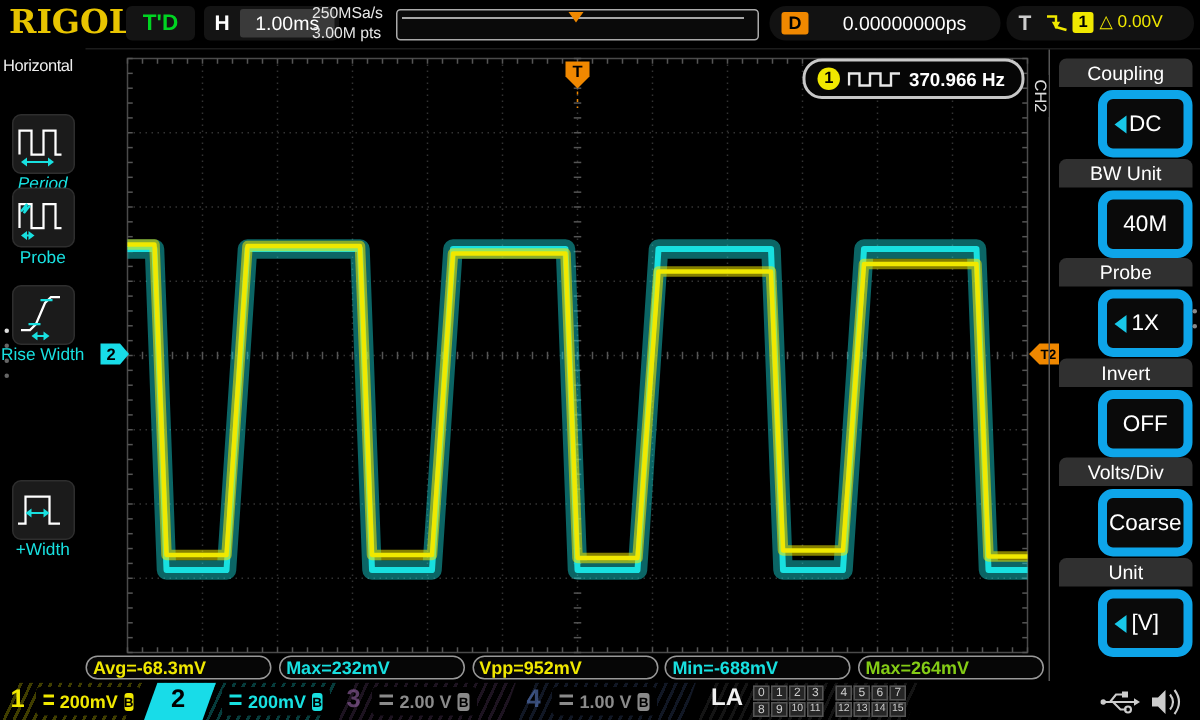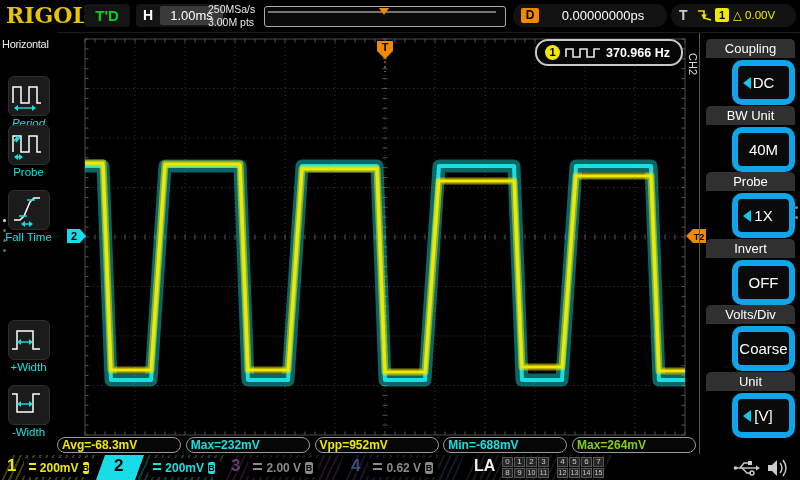--- a/index.html
+++ b/index.html
@@ -491,44 +491,33 @@
         <div class="lm-btn">
           <svg width="38" height="36">
             <polyline points="5,29 11,29 15,25 21,11 25,7 31,7" fill="none" stroke="#fff" stroke-width="1.5"></polyline>
             <polyline points="10,25 18,25" fill="none" stroke="#18e0e0" stroke-width="1.5"></polyline>
             <polyline points="18,9 26,9" fill="none" stroke="#18e0e0" stroke-width="1.5"></polyline>
             <line x1="15" y1="33" x2="21" y2="33" stroke="#18e0e0" stroke-width="1.4"></line>
             <polygon points="12,33 16,30 16,36" fill="#18e0e0"></polygon>
             <polygon points="24,33 20,30 20,36" fill="#18e0e0"></polygon>
           </svg>
         </div>
-        <div class="lm-label">Fall Time</div>
+        <div class="lm-label">Rise Width</div>
       </div>
       <div class="lm-item" style="top: 288px;">
         <div class="lm-btn">
           <svg width="38" height="36">
             <polyline points="3,28 8,28 8,10 24,10 24,28 31,28" fill="none" stroke="#fff" stroke-width="1.5"></polyline>
             <line x1="11" y1="21" x2="21" y2="21" stroke="#18e0e0" stroke-width="1.4"></line>
             <polygon points="8,21 12,18 12,24" fill="#18e0e0"></polygon>
             <polygon points="24,21 20,18 20,24" fill="#18e0e0"></polygon>
           </svg>
         </div>
         <div class="lm-label">+Width</div>
       </div>
-      <div class="lm-item" style="top: 353px;">
-        <div class="lm-btn">
-          <svg width="38" height="36">
-            <polyline points="3,8 8,8 8,26 24,26 24,8 31,8" fill="none" stroke="#fff" stroke-width="1.5"></polyline>
-            <line x1="11" y1="18" x2="21" y2="18" stroke="#18e0e0" stroke-width="1.4"></line>
-            <polygon points="8,18 12,15 12,21" fill="#18e0e0"></polygon>
-            <polygon points="24,18 20,15 20,21" fill="#18e0e0"></polygon>
-          </svg>
-        </div>
-        <div class="lm-label">-Width</div>
-      </div>
       <div class="dot" style="left: 3px; top: 187px; background: rgb(221, 221, 221);"></div>
       <div class="dot" style="left: 3px; top: 197px; background: rgb(102, 102, 102);"></div>
       <div class="dot" style="left: 3px; top: 207px; background: rgb(102, 102, 102);"></div>
       <div class="dot" style="left: 3px; top: 217px; background: rgb(102, 102, 102);"></div>
     </div>
 
   <div id="menu-sep"></div>
   <div id="ch2-tab">CH2</div>
   <div id="right-menu-root">
       <div class="rm-item" style="top: 39px;">
@@ -600,21 +589,21 @@
           <div class="dc-icon"></div>
           <div class="sv">2.00 V</div>
           <div class="b-badge" style="background: rgb(138, 138, 138); margin-left: auto;">B</div>
         </div>
       </div>
       <div class="ch-block" style="left: 344px; width: 120px;">
         <div class="ch-hatch" style="background: repeating-linear-gradient(115deg, rgba(90, 122, 192, 0.19) 0px, rgba(90, 122, 192, 0.19) 2px, transparent 2px, transparent 6px);"></div>
         <div class="ch-num" style="left: 7px; color: rgba(90, 122, 192, 0.6);">4</div>
         <div class="ch-scale" style="left: 24px; width: 70px; color: rgb(138, 138, 138);">
           <div class="dc-icon"></div>
-          <div class="sv">0.62 V</div>
+          <div class="sv">1.00 V</div>
           <div class="b-badge" style="background: rgb(138, 138, 138); margin-left: auto;">B</div>
         </div>
       </div>
       <div class="ch-block" style="left: 464px; width: 150px;">
         <div class="ch-hatch" style="background: repeating-linear-gradient(115deg, rgba(136, 136, 136, 0.15) 0px, rgba(136, 136, 136, 0.15) 2px, transparent 2px, transparent 6px);"></div>
         <div id="la-label" style="left: 10px;">LA</div>
         <div class="dg-sq" style="left: 38px; top: 2px; font-size: 8px; line-height: 8px;">0</div>
         <div class="dg-sq" style="left: 50px; top: 2px; font-size: 8px; line-height: 8px;">1</div>
         <div class="dg-sq" style="left: 62px; top: 2px; font-size: 8px; line-height: 8px;">2</div>
         <div class="dg-sq" style="left: 74px; top: 2px; font-size: 8px; line-height: 8px;">3</div>

